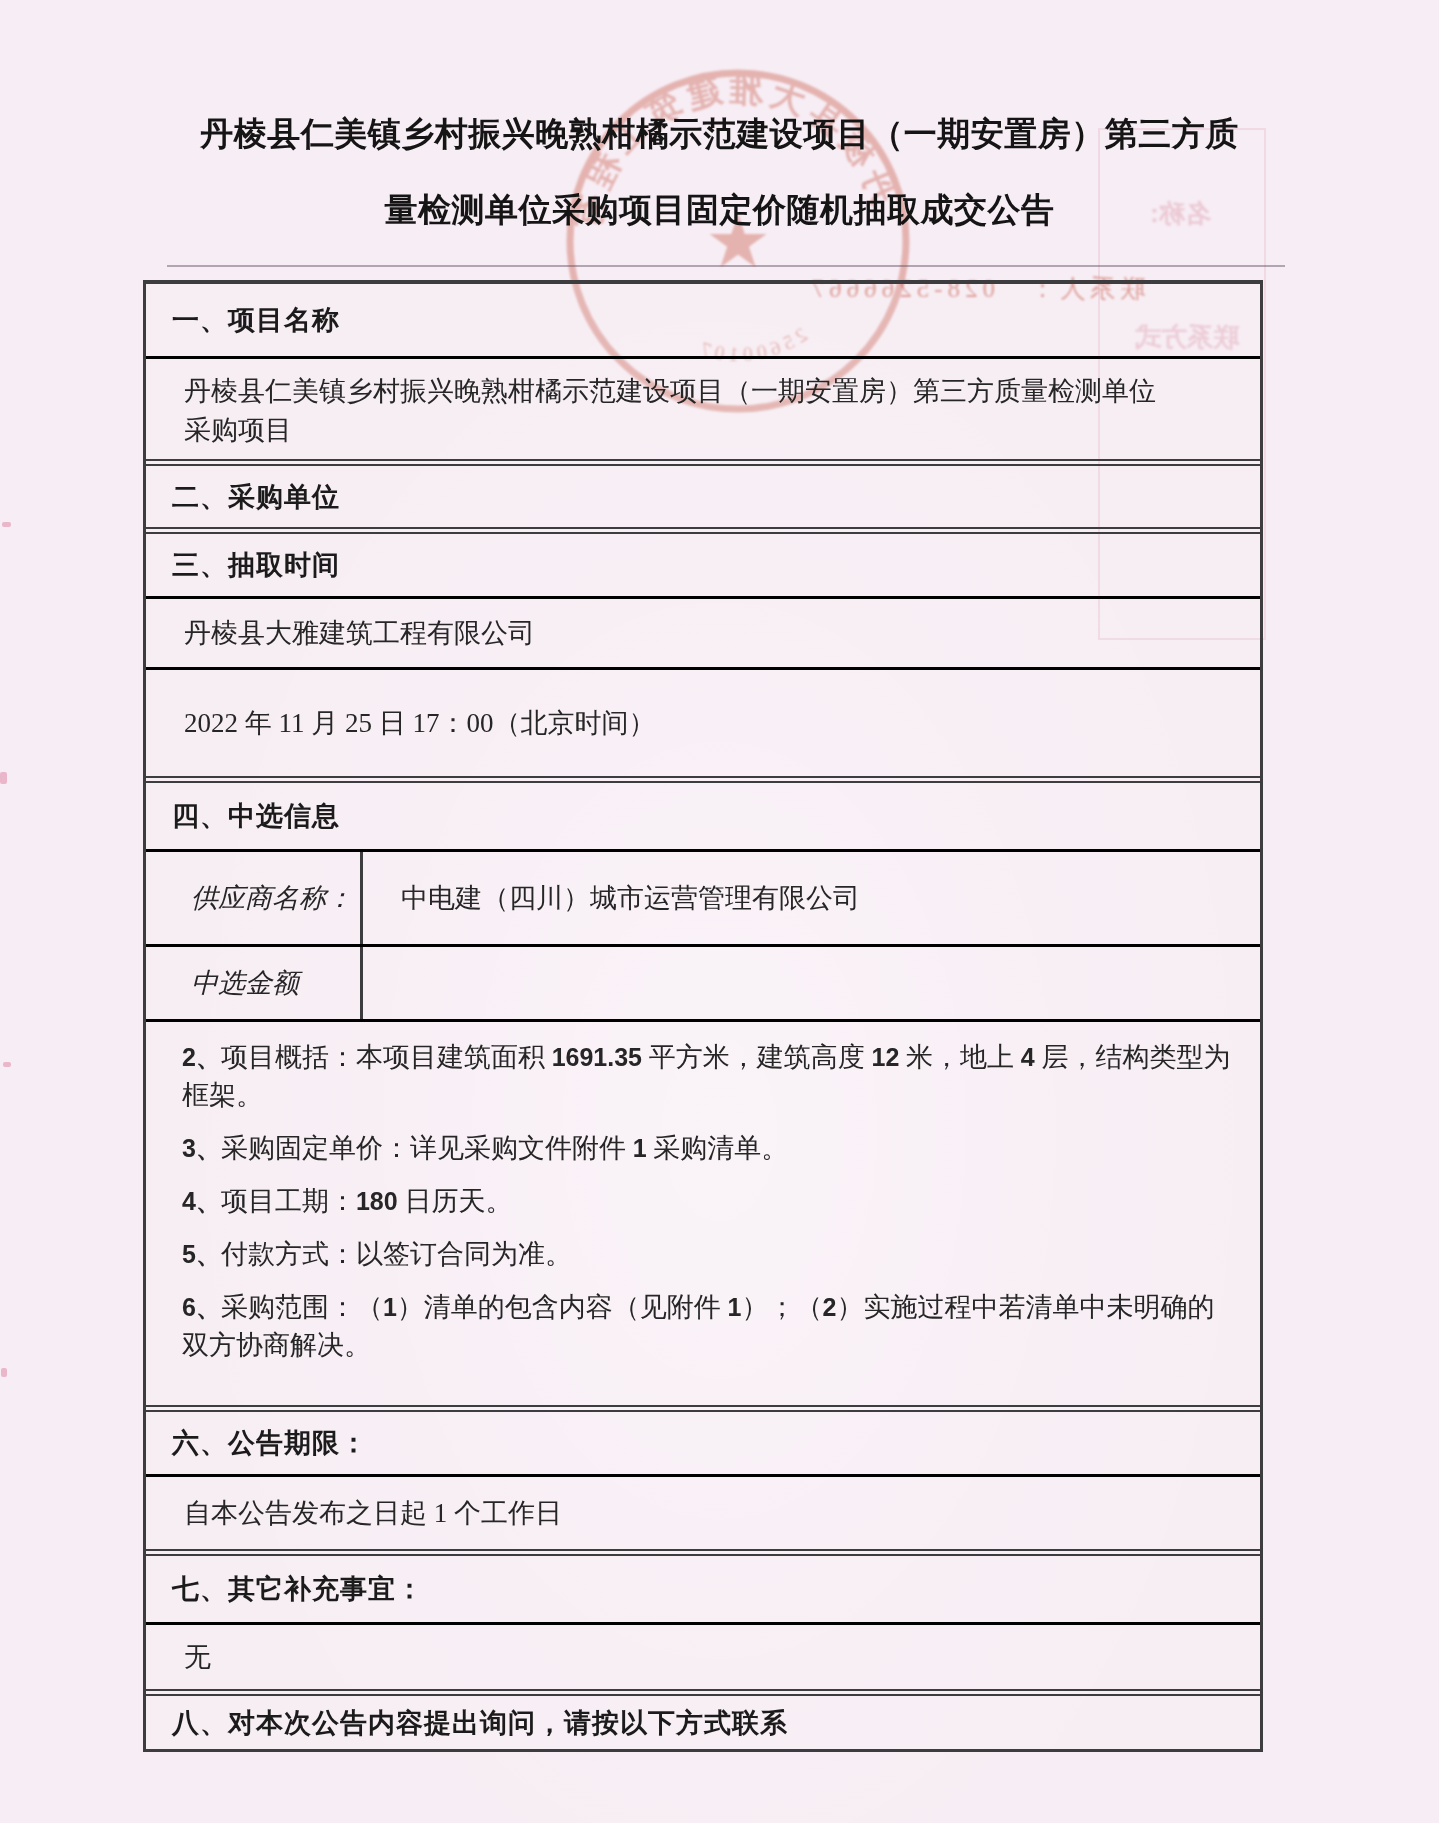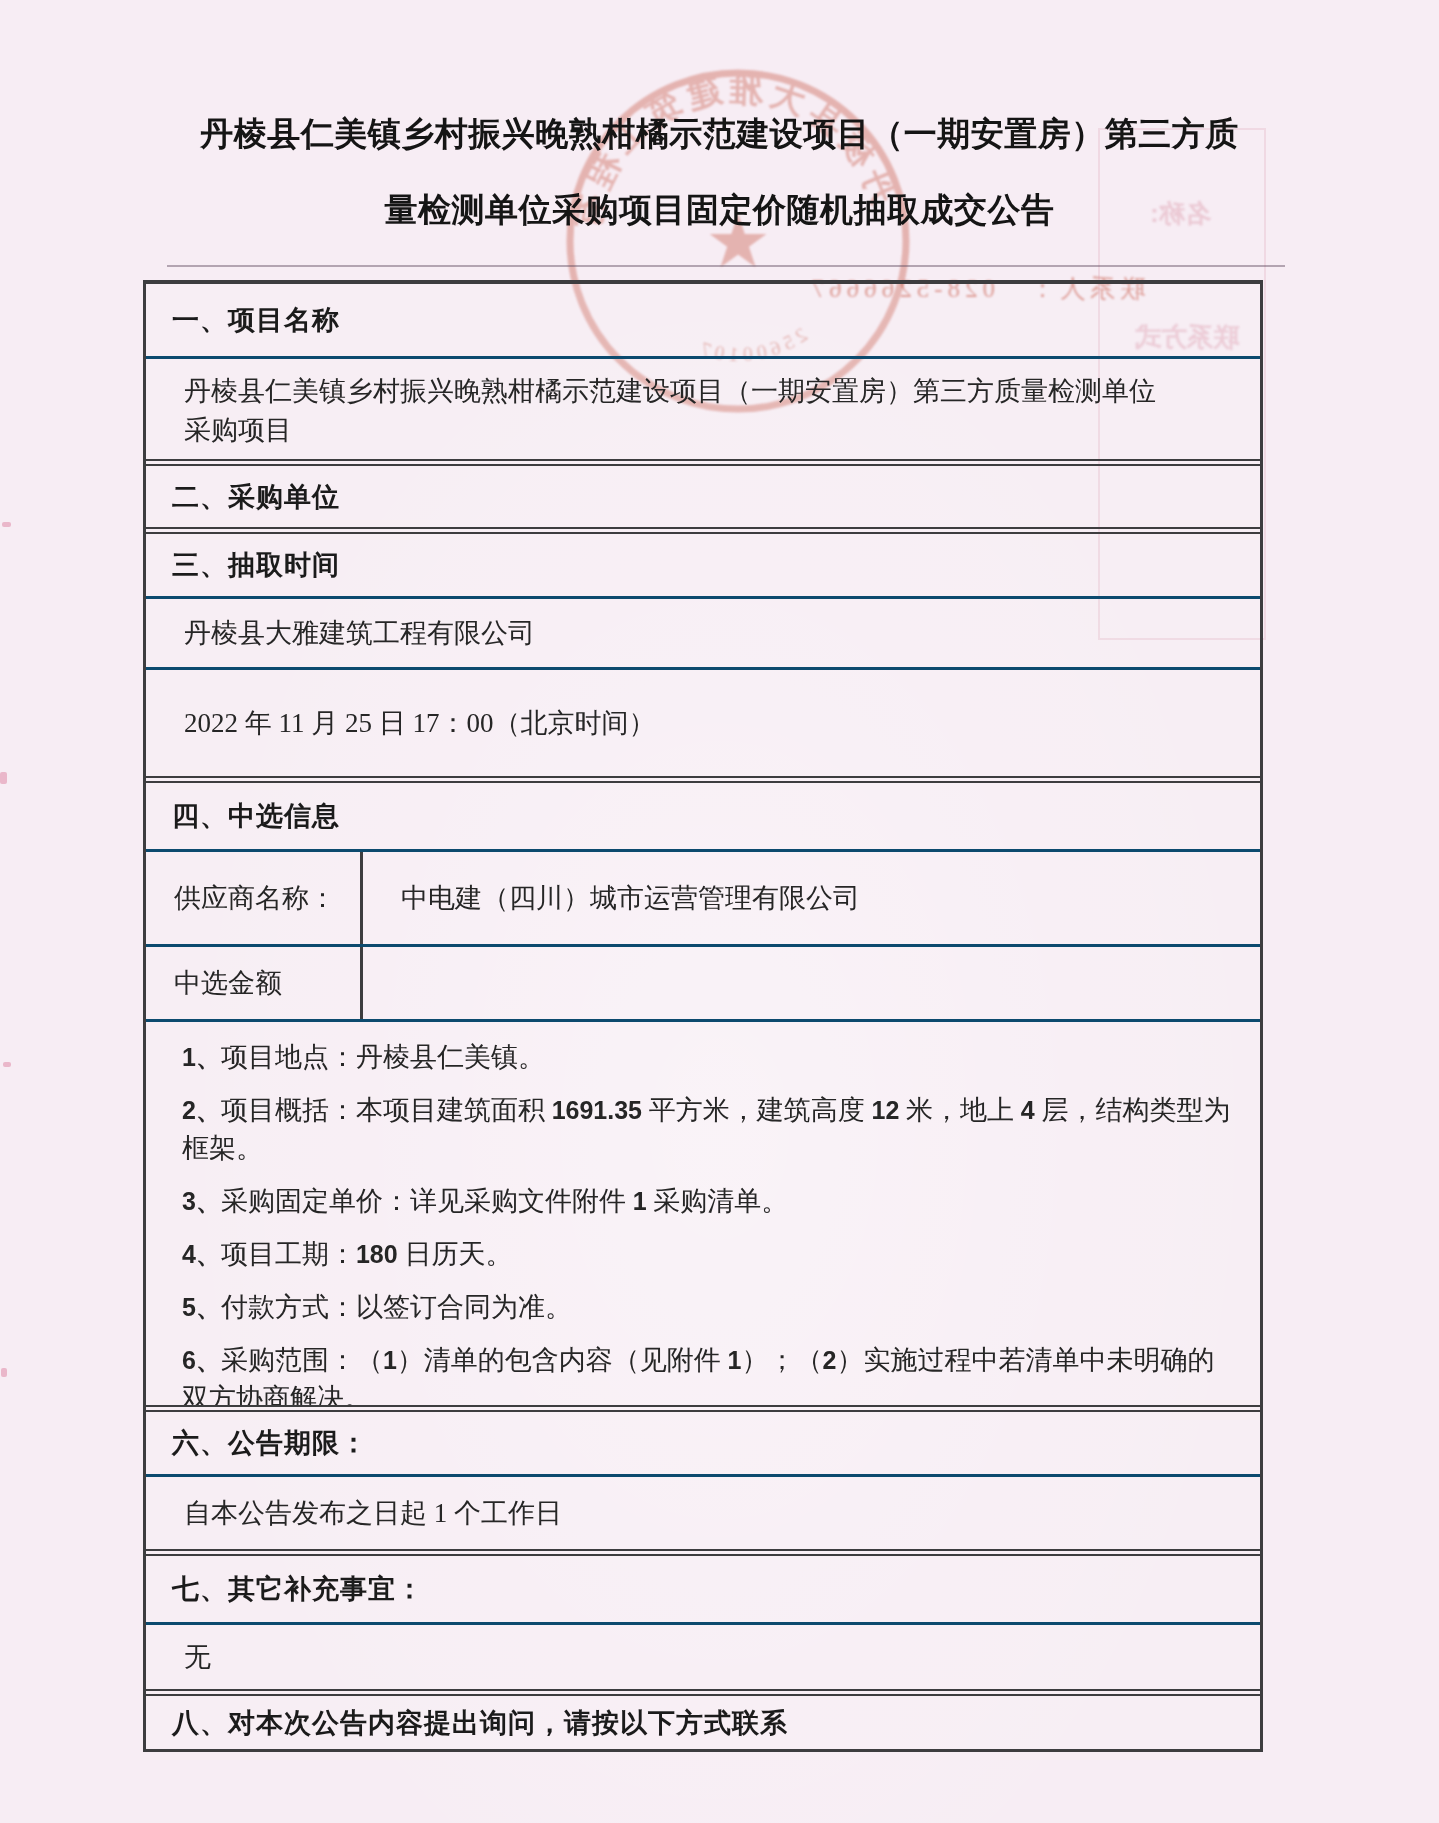--- a/index.html
+++ b/index.html
@@ -24,38 +24,38 @@
     letter-spacing:0.5px;
   }
   .title .t2 { margin-top:31px; }
 
   
   .doc-table {
     position:absolute; left:143px; top:280px; width:1120px;
     border:3px solid #3d3d3f; border-top-width:4px;
     background:rgba(255,255,255,0.06);
   }
-  .row { position:relative; border-top:3px solid #0c4a6e; overflow:hidden; }
+  .row { position:relative; border-top:3px solid #000000; overflow:hidden; }
   .row.first { border-top:none; }
   .row.dbl { border-top:7px double #3d3d3f; }
   .head {
     font-family:"Liberation Sans", sans-serif; font-weight:700;
     font-size:27px; color:#1b1b1b; letter-spacing:1px;
     display:flex; align-items:center; padding-left:26px;
   }
   .content { font-size:27px; color:#262626; }
   .cv { display:flex; align-items:center; padding-left:38px; }
   .par { padding:13px 30px 0 38px; line-height:39px; }
   .w-limit { max-width:1048px; }
 
   
   .split { display:flex; align-items:stretch; }
   .split .cell-label {
     width:217px; flex:0 0 217px; border-right:3px solid #3d3d3f;
-    display:flex; align-items:center; padding-left:28px; font-size:27px;
+    display:flex; align-items:center; padding-left:45px; font-size:27px;font-style:italic;
   }
   .split .cell-value { flex:1; display:flex; align-items:center; padding-left:38px; font-size:27px; }
 
   
   .list { padding:16px 28px 0 36px; }
   .item { line-height:38px; margin-bottom:15px; }
   .num-lead { font-family:"Liberation Sans", sans-serif; font-weight:700; font-size:25px; }
   b.num { font-family:"Liberation Sans", sans-serif; font-weight:700; font-size:25px; }
 
   
@@ -145,21 +145,20 @@
     <div class="row content split" style="height:95px">
       <div class="cell-label">供应商名称：</div>
       <div class="cell-value">中电建（四川）城市运营管理有限公司</div>
     </div>
     <div class="row content split" style="height:75px">
       <div class="cell-label">中选金额</div>
     </div>
 
     <div class="row content" style="height:386px">
       <div class="list">
-        <div class="item"><span class="num-lead">1、</span><span class="digit-bold">项目地点：丹棱县仁美镇。</span></div>
         <div class="item"><span class="num-lead">2、</span><span class="digit-bold">项目概括：本项目建筑面积 <b class="num">1691.35</b> 平方米，建筑高度 <b class="num">12</b> 米，地上 <b class="num">4</b> 层，结构类型为框架。</span></div>
         <div class="item"><span class="num-lead">3、</span><span class="digit-bold">采购固定单价：详见采购文件附件 <b class="num">1</b> 采购清单。</span></div>
         <div class="item"><span class="num-lead">4、</span><span class="digit-bold">项目工期：<b class="num">180</b> 日历天。</span></div>
         <div class="item"><span class="num-lead">5、</span><span class="digit-bold">付款方式：以签订合同为准。</span></div>
         <div class="item"><span class="num-lead">6、</span><span class="digit-bold">采购范围：（<b class="num">1</b>）清单的包含内容（见附件 <b class="num">1</b>）；（<b class="num">2</b>）实施过程中若清单中未明确的双方协商解决。</span></div>
       </div>
     </div>
 
     <div class="row head dbl" style="height:69px">六、公告期限：</div>
     <div class="row content cv" style="height:75px">自本公告发布之日起 1 个工作日</div>

